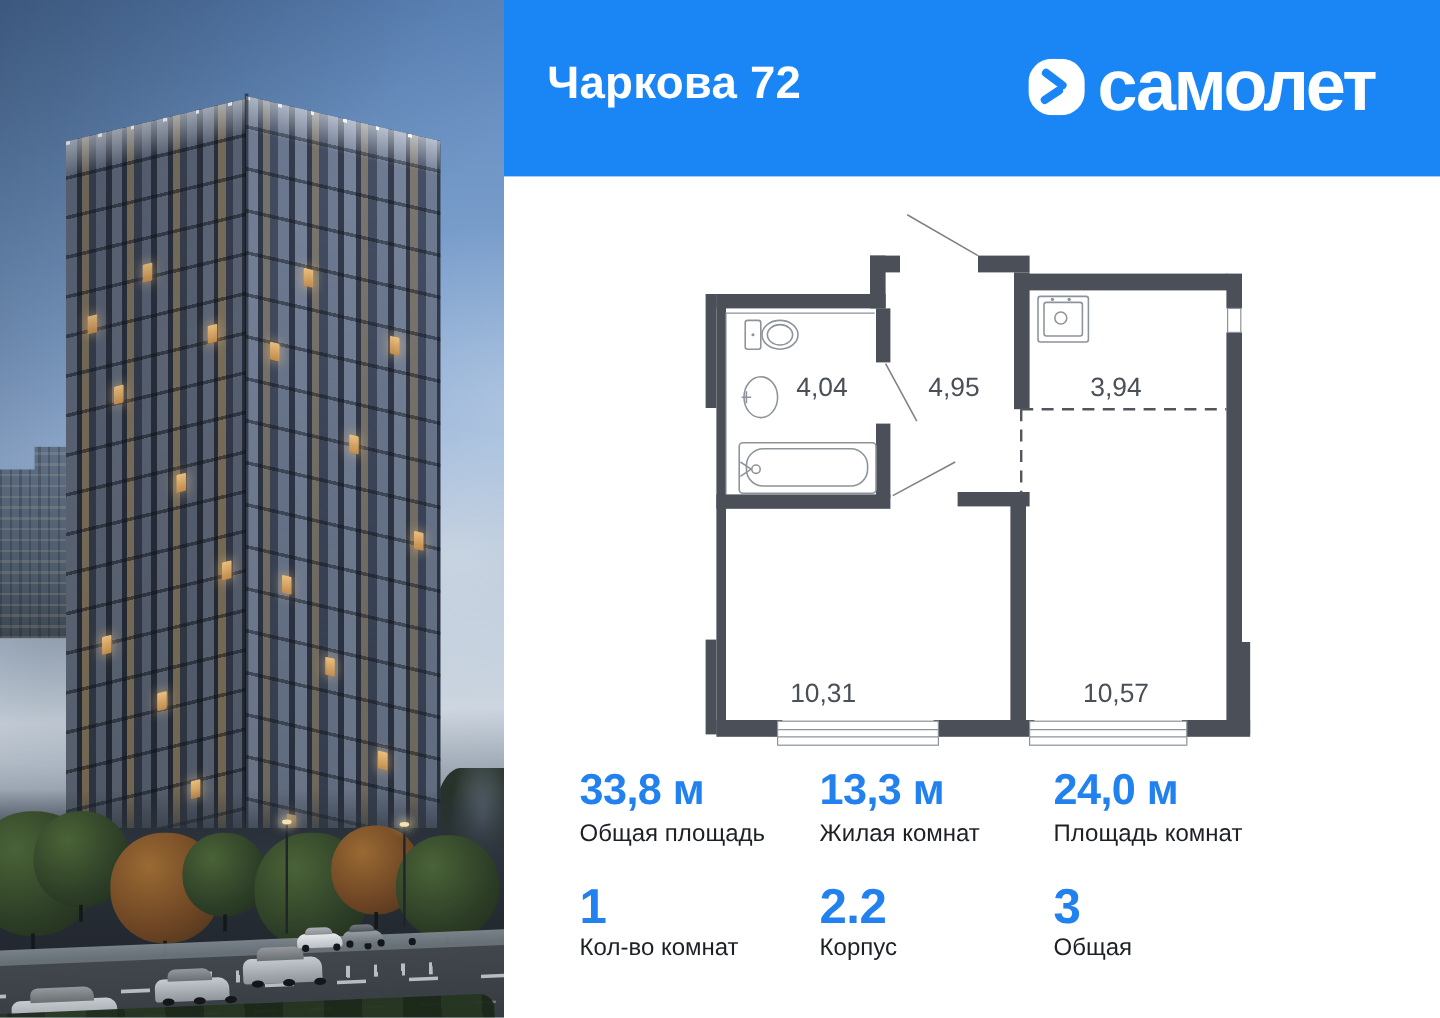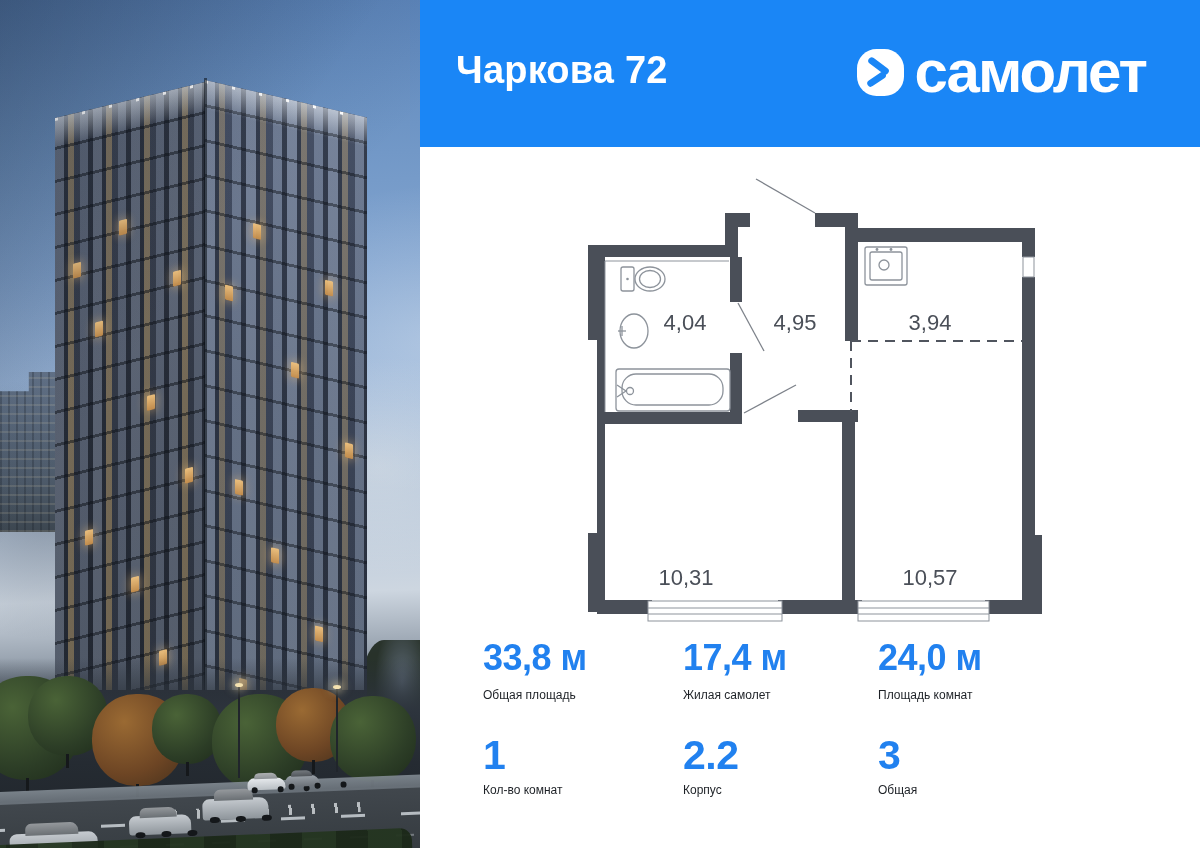--- a/index.html
+++ b/index.html
@@ -101,21 +101,21 @@
   .logo-text{font-size:60px;line-height:56px;font-weight:700;color:#ffffff;letter-spacing:-2px;text-align:right;}
 
   .floorplan{position:absolute;left:586px;top:165px;width:456px;height:472px;}
   .floorplan svg{display:block;width:100%;height:100%;}
   .room-label{font-family:"Liberation Sans", sans-serif;font-size:22px;fill:#4a4f58;}
 
   .stat{position:absolute;}
   .stat-value{font-weight:700;color:#2181ef;letter-spacing:-.5px;}
   .r1 .stat-value{font-size:36px;line-height:48px;}
   .r2 .stat-value{font-size:41px;line-height:44px;}
-  .stat-label{font-size:12px;line-height:20px;color:#1d2126;margin-top:3px;}
+  .stat-label{font-size:20px;line-height:20px;color:#1d2126;margin-top:3px;}
 </style>
 </head>
 <body>
 
 <div class="page">
 
   <div class="photo">
     <div class="sky"></div>
     <div class="clouds"></div>
     <div class="far-bldg"></div>
@@ -271,22 +271,22 @@
         <text class="room-label" x="344" y="420">10,57</text>
       </g>
     </svg>
   </div>
 
   <div class="stat r1" style="left:483px;top:634px">
     <div class="stat-value">33,8 м</div>
     <div class="stat-label">Общая площадь</div>
   </div>
   <div class="stat r1" style="left:683px;top:634px">
-    <div class="stat-value">17,4 м</div>
-    <div class="stat-label">Жилая самолет</div>
+    <div class="stat-value">13,3 м</div>
+    <div class="stat-label">Жилая комнат</div>
   </div>
   <div class="stat r1" style="left:878px;top:634px">
     <div class="stat-value">24,0 м</div>
     <div class="stat-label">Площадь комнат</div>
   </div>
 
   <div class="stat r2" style="left:483px;top:733px">
     <div class="stat-value">1</div>
     <div class="stat-label">Кол-во комнат</div>
   </div>

